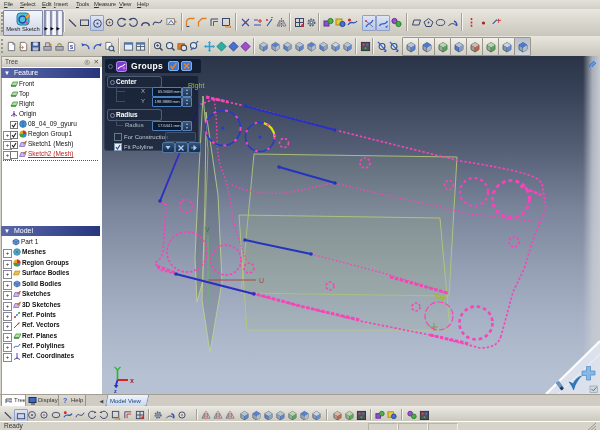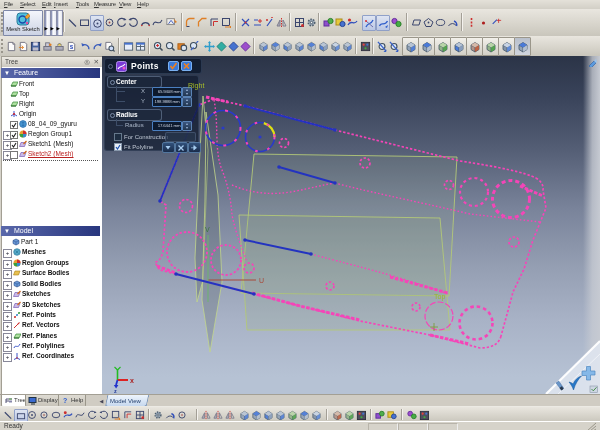--- a/index.html
+++ b/index.html
@@ -809,21 +809,21 @@
     <div class="abs" style="left:104px;top:57px;width:100px;height:95px;color:#cdd5e2;font-size:6px">
       <div class="abs" style="left:0;top:1px;width:96px;height:14px;background:rgba(14,24,44,0.82);border-radius:3px;border:1px solid rgba(90,110,140,0.35)">
         <span style="position:absolute;left:3px;top:5px;width:3px;height:3px;border:1px solid #5a6a86;border-radius:50%"></span>
         <span class="abs" style="left:11px;top:1.5px">
           <svg width="11" height="11" viewBox="0 0 11 11">
             <rect x="0.5" y="0.5" width="10" height="10" rx="2" fill="#7a3ad8" stroke="#b090e8"></rect>
             <path d="M2 8C4 4 6 7 9 3" stroke="#fff" stroke-width="1.2" fill="none"></path>
             <circle cx="8" cy="7" r="1.5" fill="#e858c8"></circle>
           </svg>
         </span>
-        <span style="position:absolute;left:26px;top:2px;font-size:8.5px;font-weight:bold;color:#fff;letter-spacing:.3px">Points</span>
+        <span style="position:absolute;left:26px;top:2px;font-size:8.5px;font-weight:bold;color:#fff;letter-spacing:.3px">Groups</span>
         <span class="abs" style="left:63px;top:2px">
           <svg width="11" height="10" viewBox="0 0 11 10">
             <rect x="0.5" y="0.5" width="10" height="9" rx="1.5" fill="#3a7ad8" stroke="#7ab0f0"></rect>
             <path d="M2.5 5l2 2.5L8.5 2" stroke="#f08020" stroke-width="1.6" fill="none"></path>
           </svg>
         </span>
         <span class="abs" style="left:76px;top:2px">
           <svg width="11" height="10" viewBox="0 0 11 10">
             <rect x="0.5" y="0.5" width="10" height="9" rx="1.5" fill="#3a7ad8" stroke="#7ab0f0"></rect>
             <path d="M3 2.5l5 5M8 2.5l-5 5" stroke="#f08020" stroke-width="1.6"></path>

